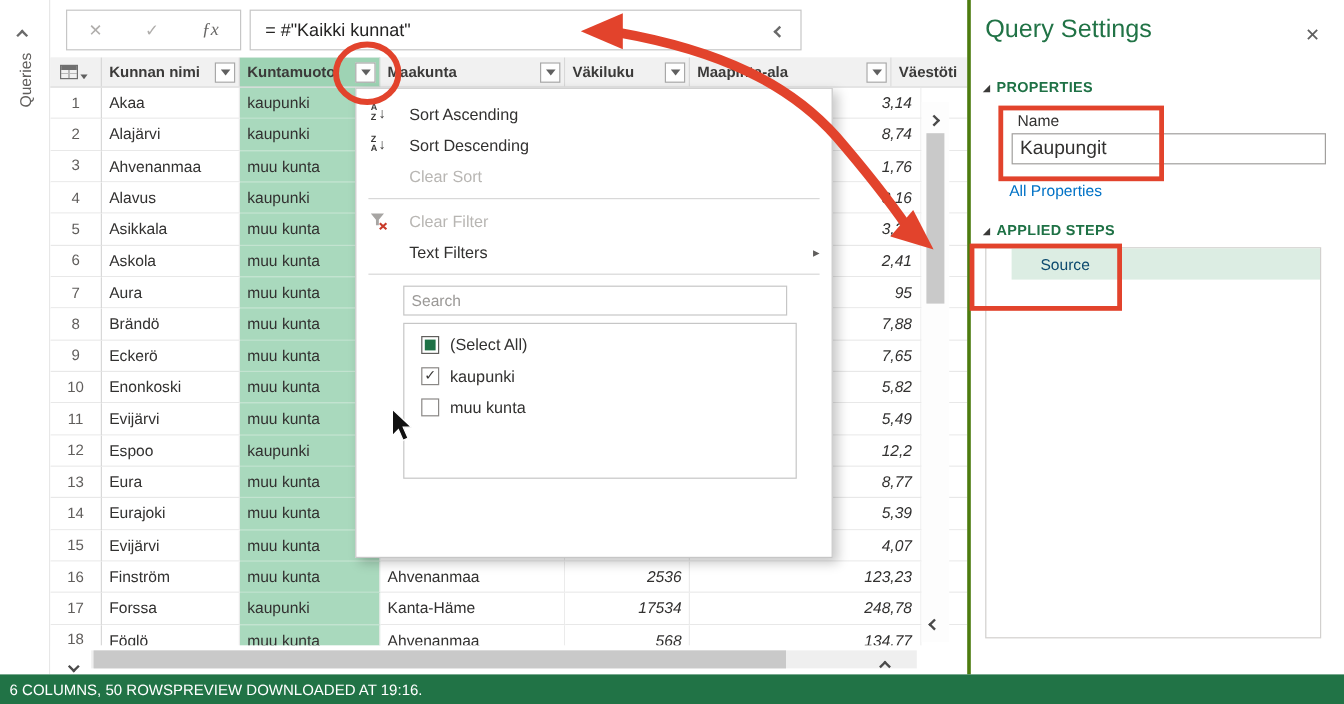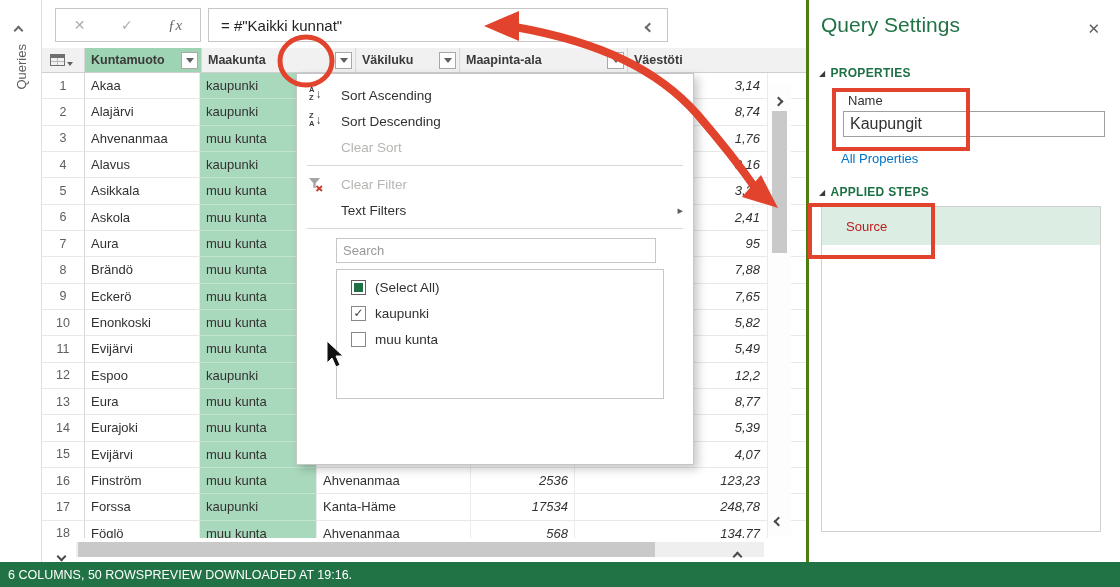--- a/index.html
+++ b/index.html
@@ -98,21 +98,21 @@
   .p-title { position:absolute; left:12px; top:13px; font-size:21px; font-weight:300; color:#217346; }
   .p-close { position:absolute; right:20px; top:20px; font-size:15px; color:#5f5f5f; }
   .p-sec { position:absolute; left:10px; display:flex; align-items:center; gap:5px; font-size:12px; font-weight:bold; color:#1e7145; letter-spacing:.3px; }
   .sec-tri { font-size:8px; color:#3b3a39; font-weight:normal; }
   .p-props { top:66px; }
   .p-namelabel { position:absolute; left:39px; top:93px; font-size:13px; color:#323130; }
   .p-nameinput { position:absolute; left:34px; top:111px; width:262px; height:26px; border:1px solid #a19f9d; font-size:16px; padding:0 6px; color:#323130; font-family:inherit; }
   .p-allprops { position:absolute; left:32px; top:151px; font-size:13px; color:#0072c6; }
   .p-steps { top:185px; }
   .p-steplist { position:absolute; left:12px; top:206px; width:280px; height:326px; border:1px solid #d2d0ce; }
-  .p-step { height:38px; background:#dcede3; display:flex; align-items:center; padding-left:24px; font-size:13px; color:#b91c1c; }
+  .p-step { height:26px; background:#dcede3; display:flex; align-items:center; padding-left:24px; font-size:13px; color:#0c4a6e;margin-left:21px; }
 
   
   .statusbar { position:absolute; left:0; top:562px; width:1120px; height:25px; background:#217346; color:#fff; display:flex; align-items:center; padding:0 8px; font-size:12.5px; }
 
   
   .overlay { position:absolute; left:0; top:0; width:1120px; height:587px; z-index:100; pointer-events:none; }
 </style>
 </head>
 <body>
 
@@ -133,20 +133,26 @@
       <span class="formula-text">= #"Kaikki kunnat"</span>
       <span class="f-chev"><span class="chev down soft"></span></span>
     </div>
   </div>
 
   <div class="tablewrap">
     <div class="thead">
       <div class="th t-corner">
         <span class="grid-ic"></span>
         <span class="mini-tri"></span>
+      </div>
+      <div class="th t-name">
+        <span>Kunnan nimi</span>
+        <span class="fbtn">
+            <span class="tri"></span>
+          </span>
       </div>
       <div class="th t-type">
         <span>Kuntamuoto</span>
         <span class="fbtn">
             <span class="tri"></span>
           </span>
       </div>
       <div class="th t-region">
         <span>Maakunta</span>
         <span class="fbtn">

